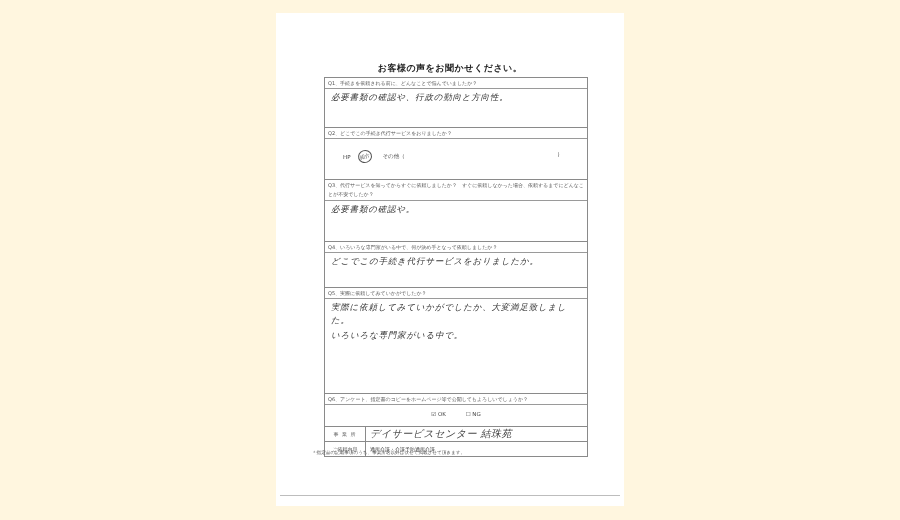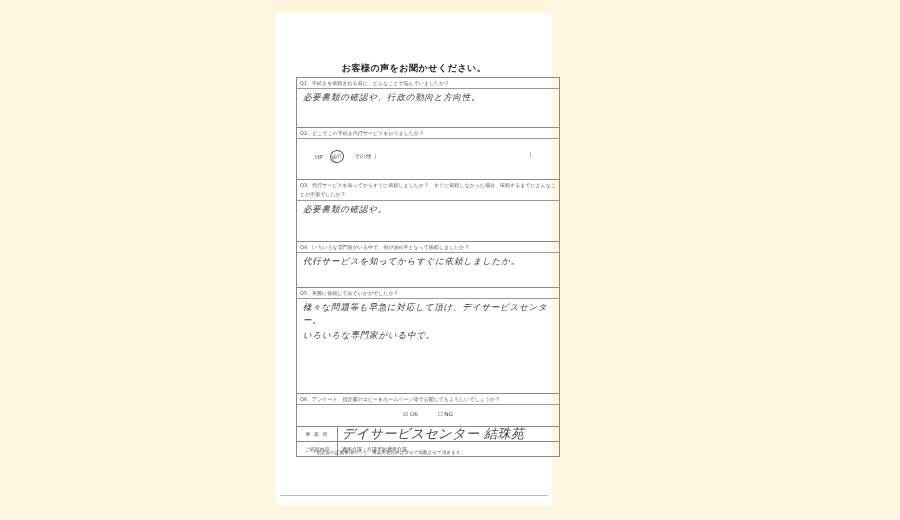--- a/index.html
+++ b/index.html
@@ -3,30 +3,30 @@
 <meta charset="utf-8">
 <style>
   html, body { margin: 0; padding: 0; }
   body {
     width: 900px; height: 520px; overflow: hidden;
     background: #fff6df;
     font-family: "DejaVu Sans", sans-serif;
     position: relative;
   }
   .paper {
-    position: absolute; left: 276px; top: 13px; width: 276px; height: 493px;
+    position: absolute; left: 276px; top: 13px; width: 348px; height: 493px;
     background: #ffffff;
   }
   .title {
     position: absolute; left: 0; right: 0; top: 49px;
     text-align: center; font-size: 9px; font-weight: bold; color: #222;
     font-family: "DejaVu Serif", serif; letter-spacing: 0.5px;
   }
   .form {
-    position: absolute; left: 20px; top: 64px; width: 264px;
+    position: absolute; left: 48px; top: 64px; width: 264px;
     border: 1px solid #8a8a8a; box-sizing: border-box;
   }
   .q-head {
     font-size: 5px; color: #555; padding: 1px 3px; line-height: 8px;
     border-bottom: 1px solid #9a9a9a; white-space: nowrap; overflow: hidden;
   }
   .q-head.two { white-space: normal; line-height: 9px; }
   .q-body { position: relative; border-bottom: 1px solid #8a8a8a; }
   .hand {
     font-family: "DejaVu Serif", serif; font-size: 8.5px; color: #333;
@@ -49,21 +49,21 @@
   }
   .consent span { margin: 0 9px; }
   .info-row { display: flex; border-bottom: 1px solid #8a8a8a; height: 14px; }
   .info-row:last-child { border-bottom: none; }
   .info-label {
     width: 40px; border-right: 1px solid #8a8a8a; font-size: 5px; color: #555;
     text-align: center; line-height: 14px; letter-spacing: 1px;
   }
   .info-val { font-size: 5px; color: #444; padding-left: 4px; line-height: 14px; }
   .info-val.hand-val {
-    font-family: "DejaVu Serif", serif; font-style: italic; font-size: 13px; letter-spacing: 0.5px;
+    font-family: "DejaVu Serif", serif; font-style: italic; font-size: 10px; letter-spacing: 0.5px;
   }
   .footnote {
     position: absolute; left: 36px; top: 437px; font-size: 4.6px; color: #555;
   }
   .bottom-rule {
     position: absolute; left: 4px; right: 4px; top: 482px; height: 1px; background: #bdbdbd;
   }
 </style>
 </head>
 <body>
@@ -88,26 +88,26 @@
       <span class="paren-close">）</span>
     </div>
 
     <div class="q-head two">Q3、代行サービスを知ってからすぐに依頼しましたか？　すぐに依頼しなかった場合、依頼するまでにどんなことが不安でしたか？</div>
     <div class="q-body" style="height:40px">
       <div class="hand">必要書類の確認や。</div>
     </div>
 
     <div class="q-head">Q4、いろいろな専門家がいる中で、何が決め手となって依頼しましたか？</div>
     <div class="q-body" style="height:34px">
-      <div class="hand">代行サービスを知ってからすぐに依頼しましたか。</div>
+      <div class="hand">どこでこの手続き代行サービスをおりましたか。</div>
     </div>
 
     <div class="q-head">Q5、実際に依頼してみていかがでしたか？</div>
     <div class="q-body" style="height:94px">
-      <div class="hand" style="padding-bottom:0">様々な問題等も早急に対応して頂け、デイサービスセンター。</div>
+      <div class="hand" style="padding-bottom:0">実際に依頼してみていかがでしたか、大変満足致しました。</div>
       <div class="hand" style="padding-top:2px">いろいろな専門家がいる中で。</div>
     </div>
 
     <div class="q-head">Q6、アンケート、指定書のコピーをホームページ等で公開してもよろしいでしょうか？</div>
     <div class="q-body" style="height:21px">
       <div class="consent">
         <span>☑ OK</span>
         <span>☐ NG</span>
       </div>
     </div>

